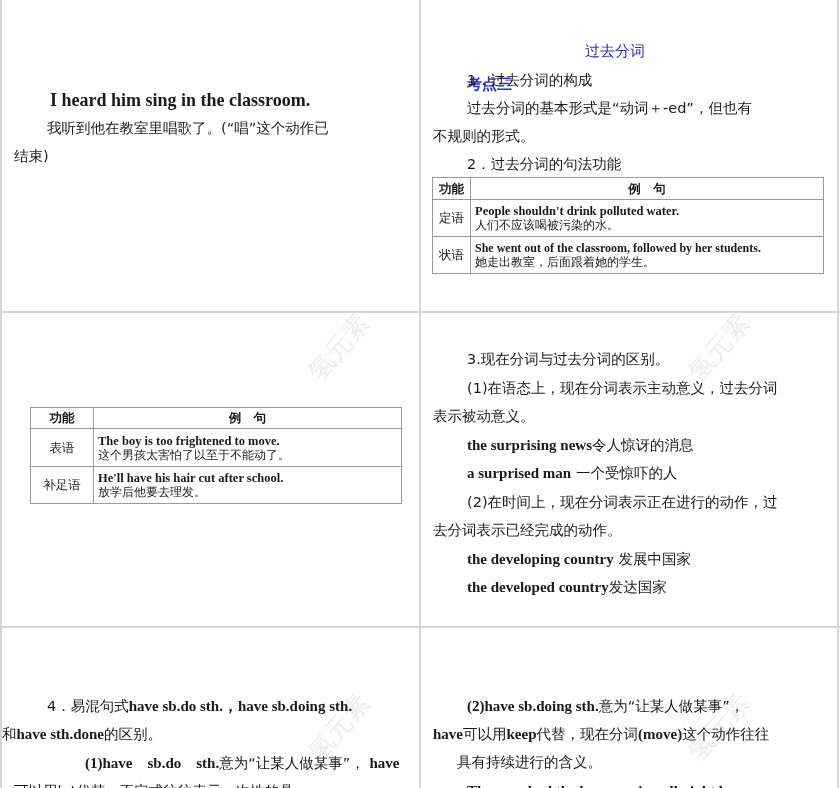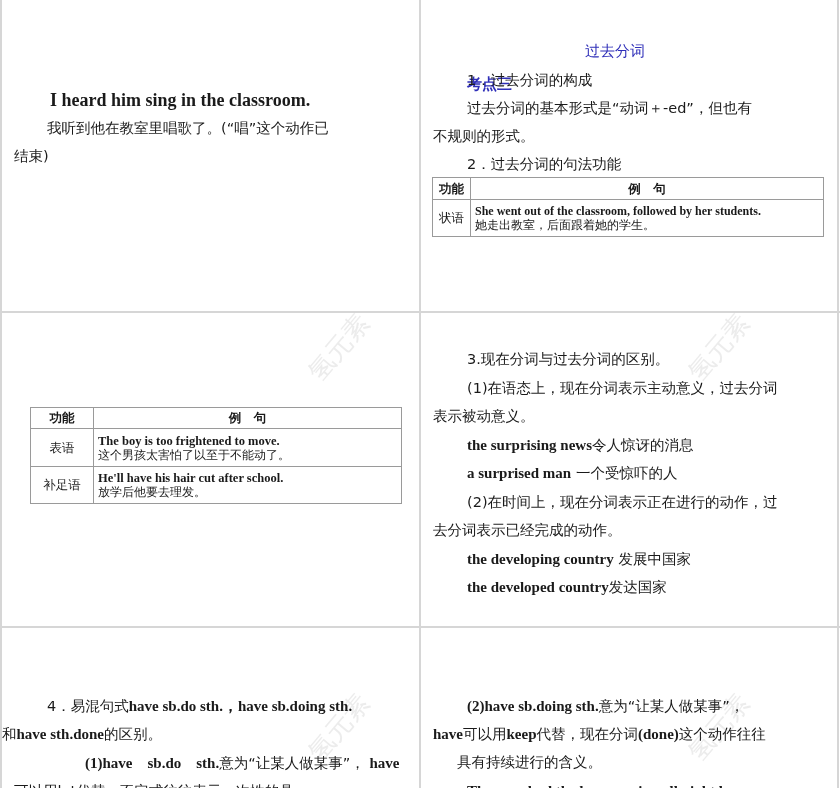--- a/index.html
+++ b/index.html
@@ -63,20 +63,27 @@
 
   <table class="grid" style="left:11px;top:177px;width:392px;">
     <colgroup>
         <col style="width:38px;">
         <col>
       </colgroup>
     <tbody>
         <tr style="height:22px;">
       <th>功能</th>
       <th>例　句</th>
+    </tr>
+    <tr style="height:37px;">
+      <td class="func">定语</td>
+      <td>
+        <span class="en">People shouldn't drink polluted water.</span>
+        <span class="zh">人们不应该喝被污染的水。</span>
+      </td>
     </tr>
     <tr style="height:37px;">
       <td class="func">状语</td>
       <td>
         <span class="en" style="font-size:12px;">She went out of the classroom, followed by her students.</span>
         <span class="zh">她走出教室，后面跟着她的学生。</span>
       </td>
     </tr>
   </tbody>
     </table>
@@ -142,17 +149,17 @@
     <span class="b">(1)have　sb.do　sth.</span><span class="cn">意为“让某人做某事”，</span>&nbsp;<span class="b">have</span>
   </div>
   <div class="txt cn" style="left:12px;top:153px;">可以用let代替，不定式往往表示一次性的具</div>
 </div>
 
 <div class="panel" style="left:421px;top:628px;width:416px;height:160px;">
   <div class="txt" style="left:46px;top:68px;">
     <span class="b">(2)have sb.doing sth.</span><span class="cn">意为“让某人做某事”，</span>
   </div>
   <div class="txt" style="left:12px;top:96px;">
-    <span class="b">have</span><span class="cn">可以用</span><span class="b">keep</span><span class="cn">代替，现在分词</span><span class="b">(done)</span><span class="cn">这个动作往往</span>
+    <span class="b">have</span><span class="cn">可以用</span><span class="b">keep</span><span class="cn">代替，现在分词</span><span class="b">(move)</span><span class="cn">这个动作往往</span>
   </div>
   <div class="txt cn" style="left:12px;top:124px;margin-left:24px;">具有持续进行的含义。</div>
   <div class="txt b" style="left:46px;top:153px;">The man had the boy running all night long.</div>
 </div>
 
 </body></html>

